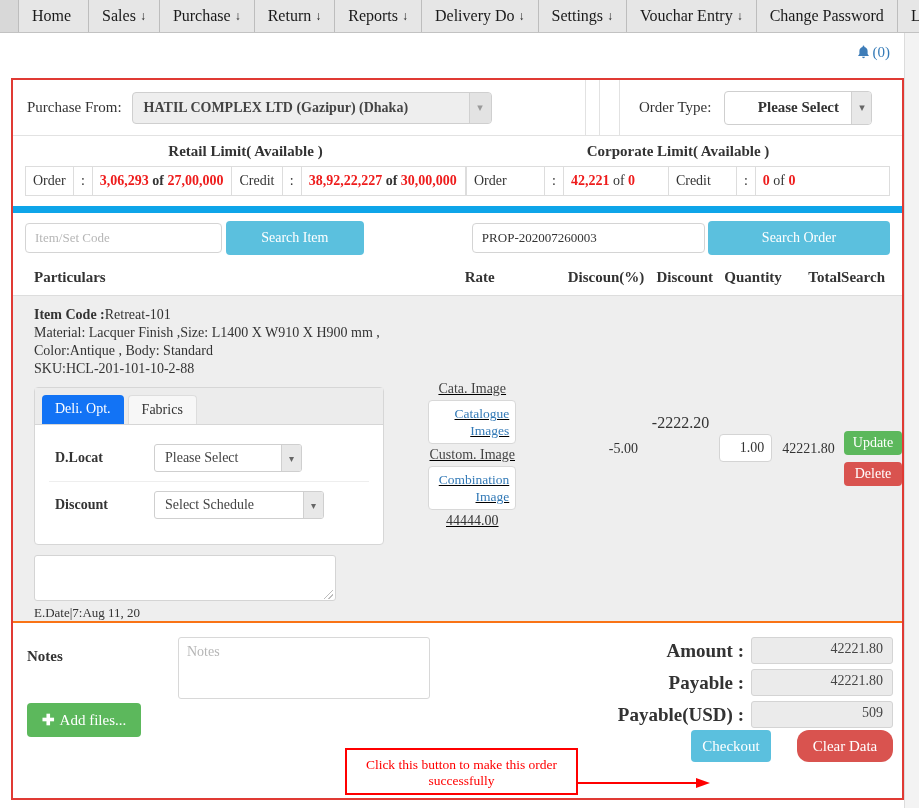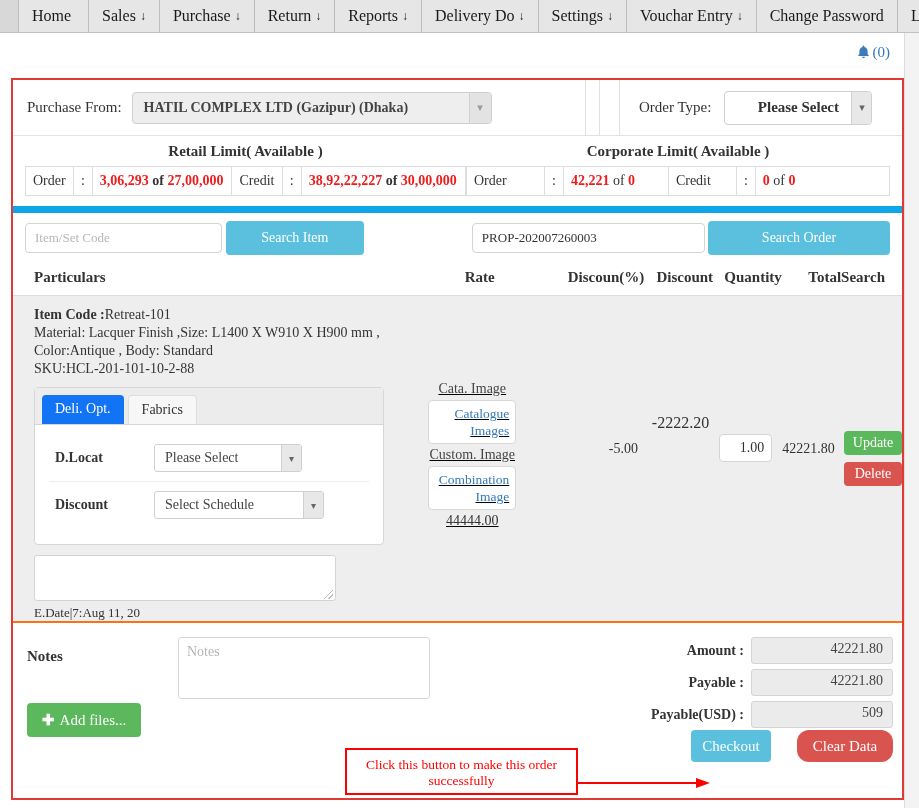--- a/index.html
+++ b/index.html
@@ -369,21 +369,21 @@
     position: absolute; left: 14px; top: 80px;
     background: #5cb85c; color: #fff;
     border: none; border-radius: 4px;
     padding: 8px 15px; font-size: 15px; cursor: pointer;
     font-family: "Liberation Serif", serif;
   }
   .add-files-btn .plus { font-weight: bold; margin-right: 5px; }
 
   .amounts { position: absolute; right: 9px; top: 14px; width: 300px; }
   .amt-line { display: flex; align-items: center; justify-content: flex-end; margin-bottom: 5px; }
-  .amt-label { font-size: 14px; font-weight: bold; color: #333; margin-right: 7px; }
+  .amt-label { font-size: 19px; font-weight: bold; color: #333; margin-right: 7px; }
   .amt-val {
     width: 142px; height: 27px;
     background: #ebebeb; border: 1px solid #d4d4d4; border-radius: 3px;
     text-align: right; font-size: 14px; color: #444;
     padding: 3px 9px 0 0;
   }
   .bottom-btns { position: absolute; right: 9px; top: 107px; display: flex; gap: 26px; }
   .btn-checkout {
     background: #5bc0de; color: #fff; border: none; border-radius: 4px;
     width: 80px; height: 32px; font-size: 15px; cursor: pointer;

